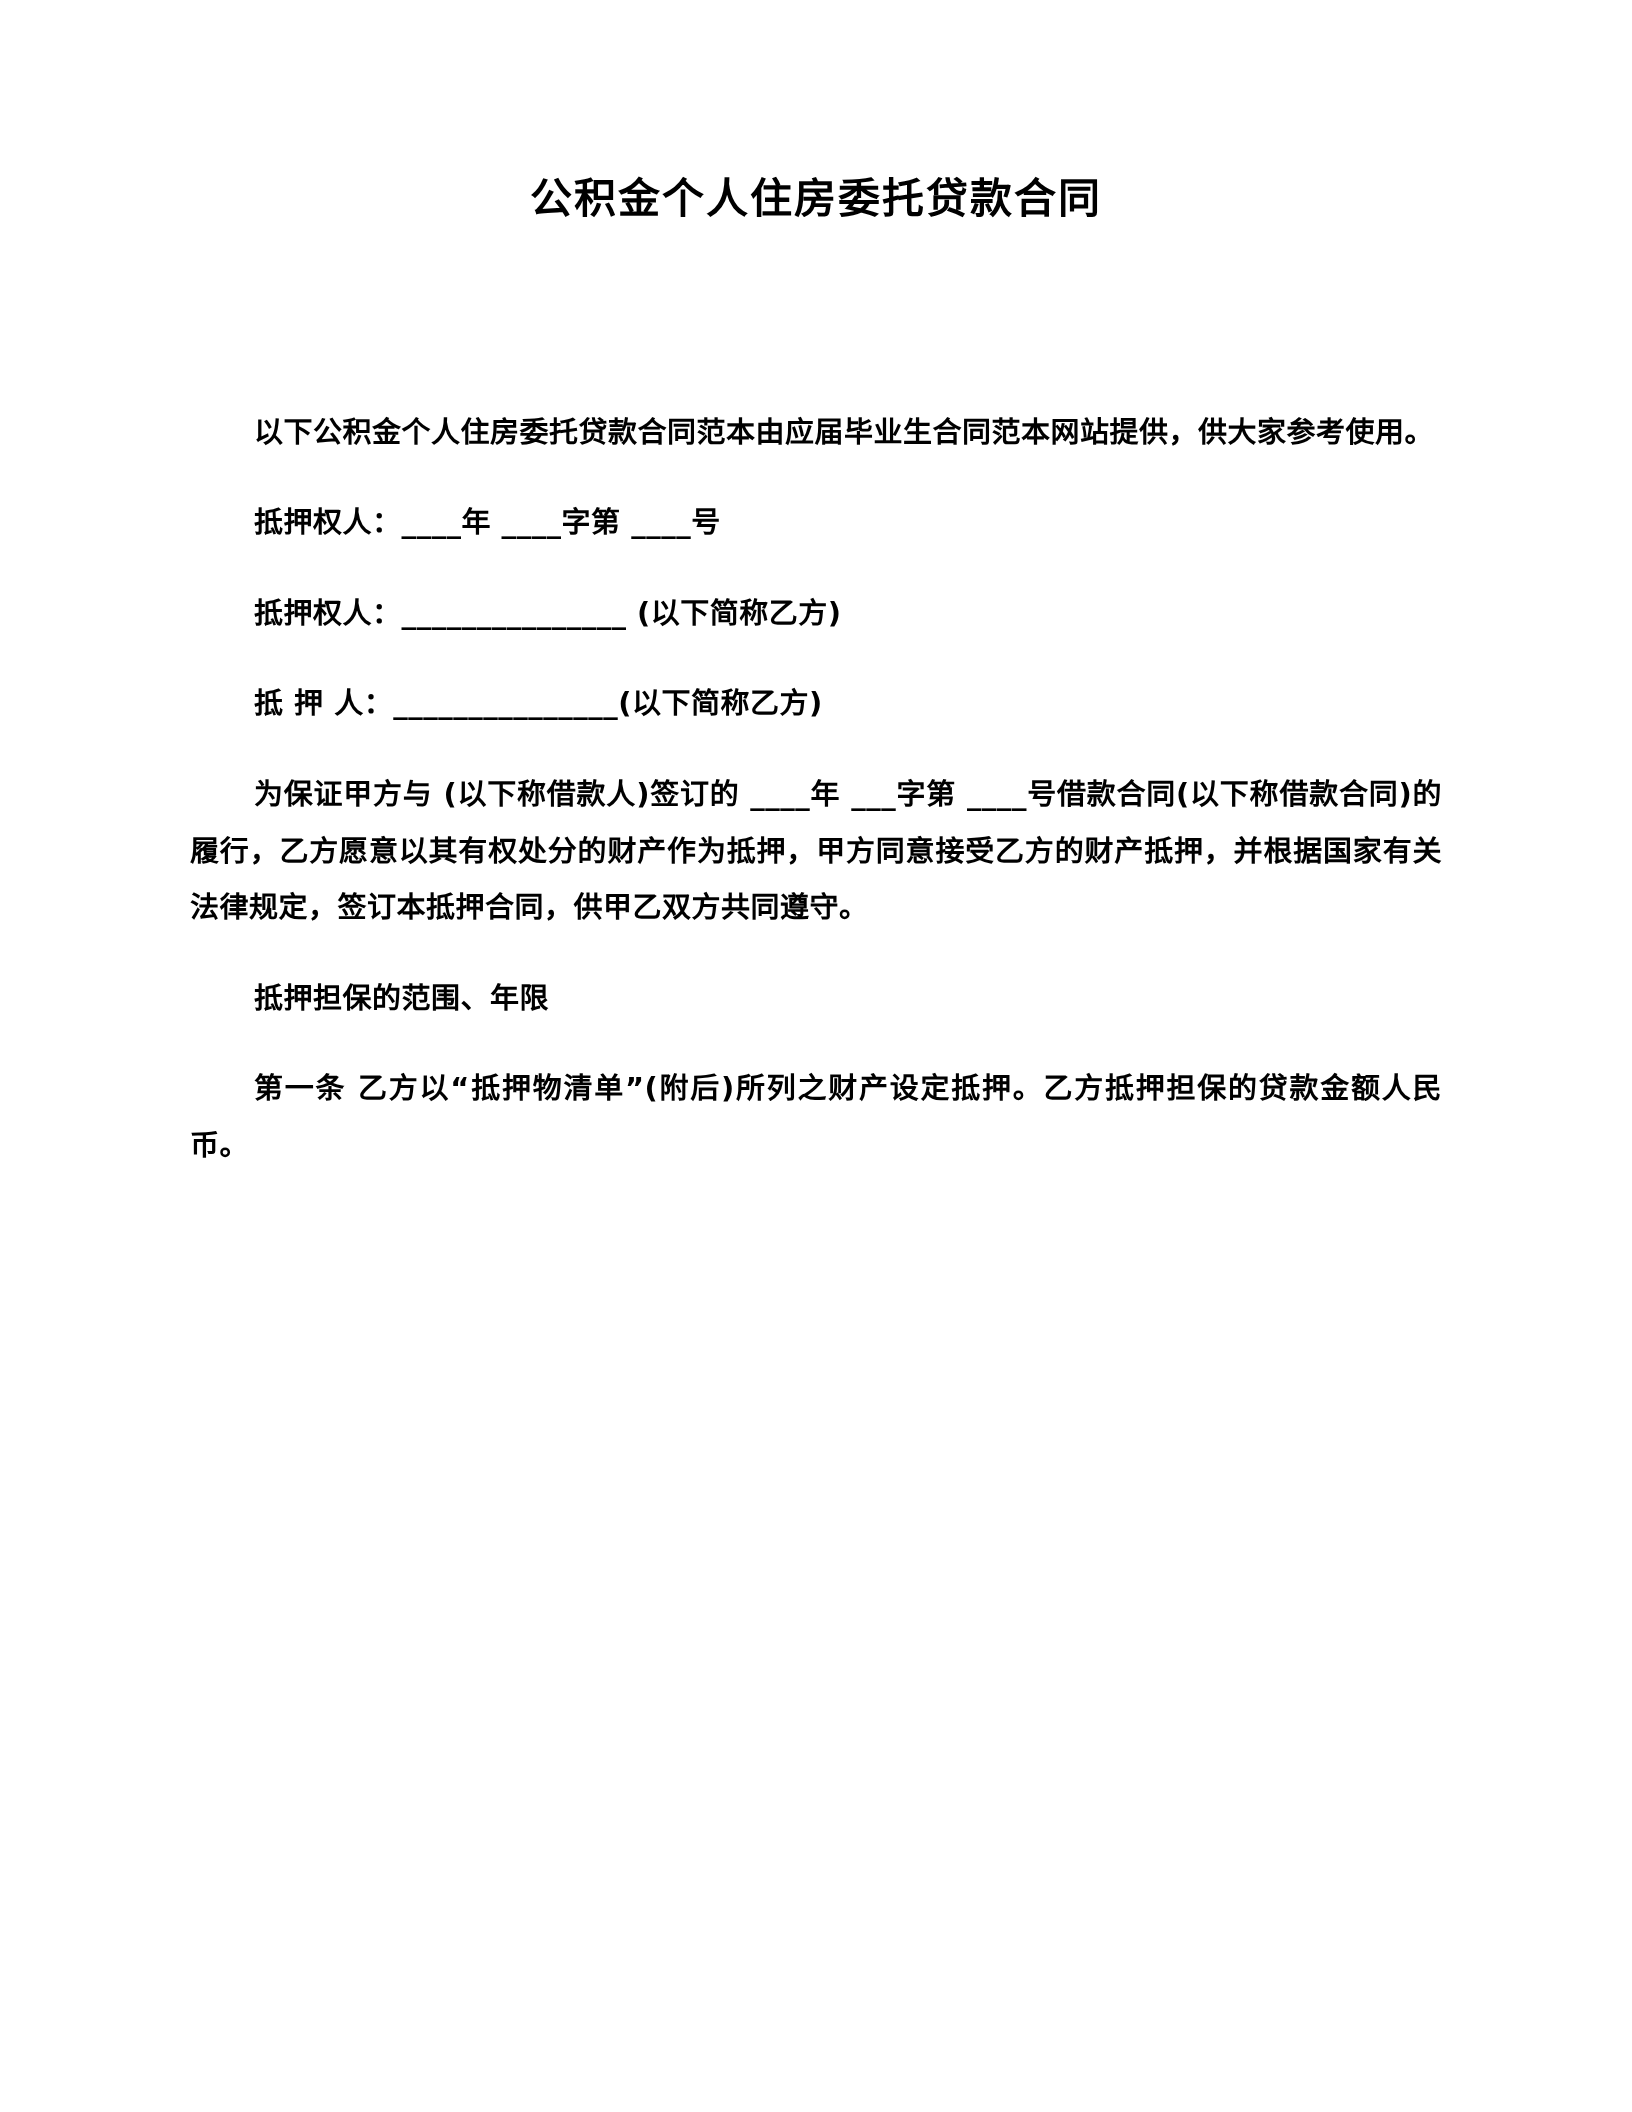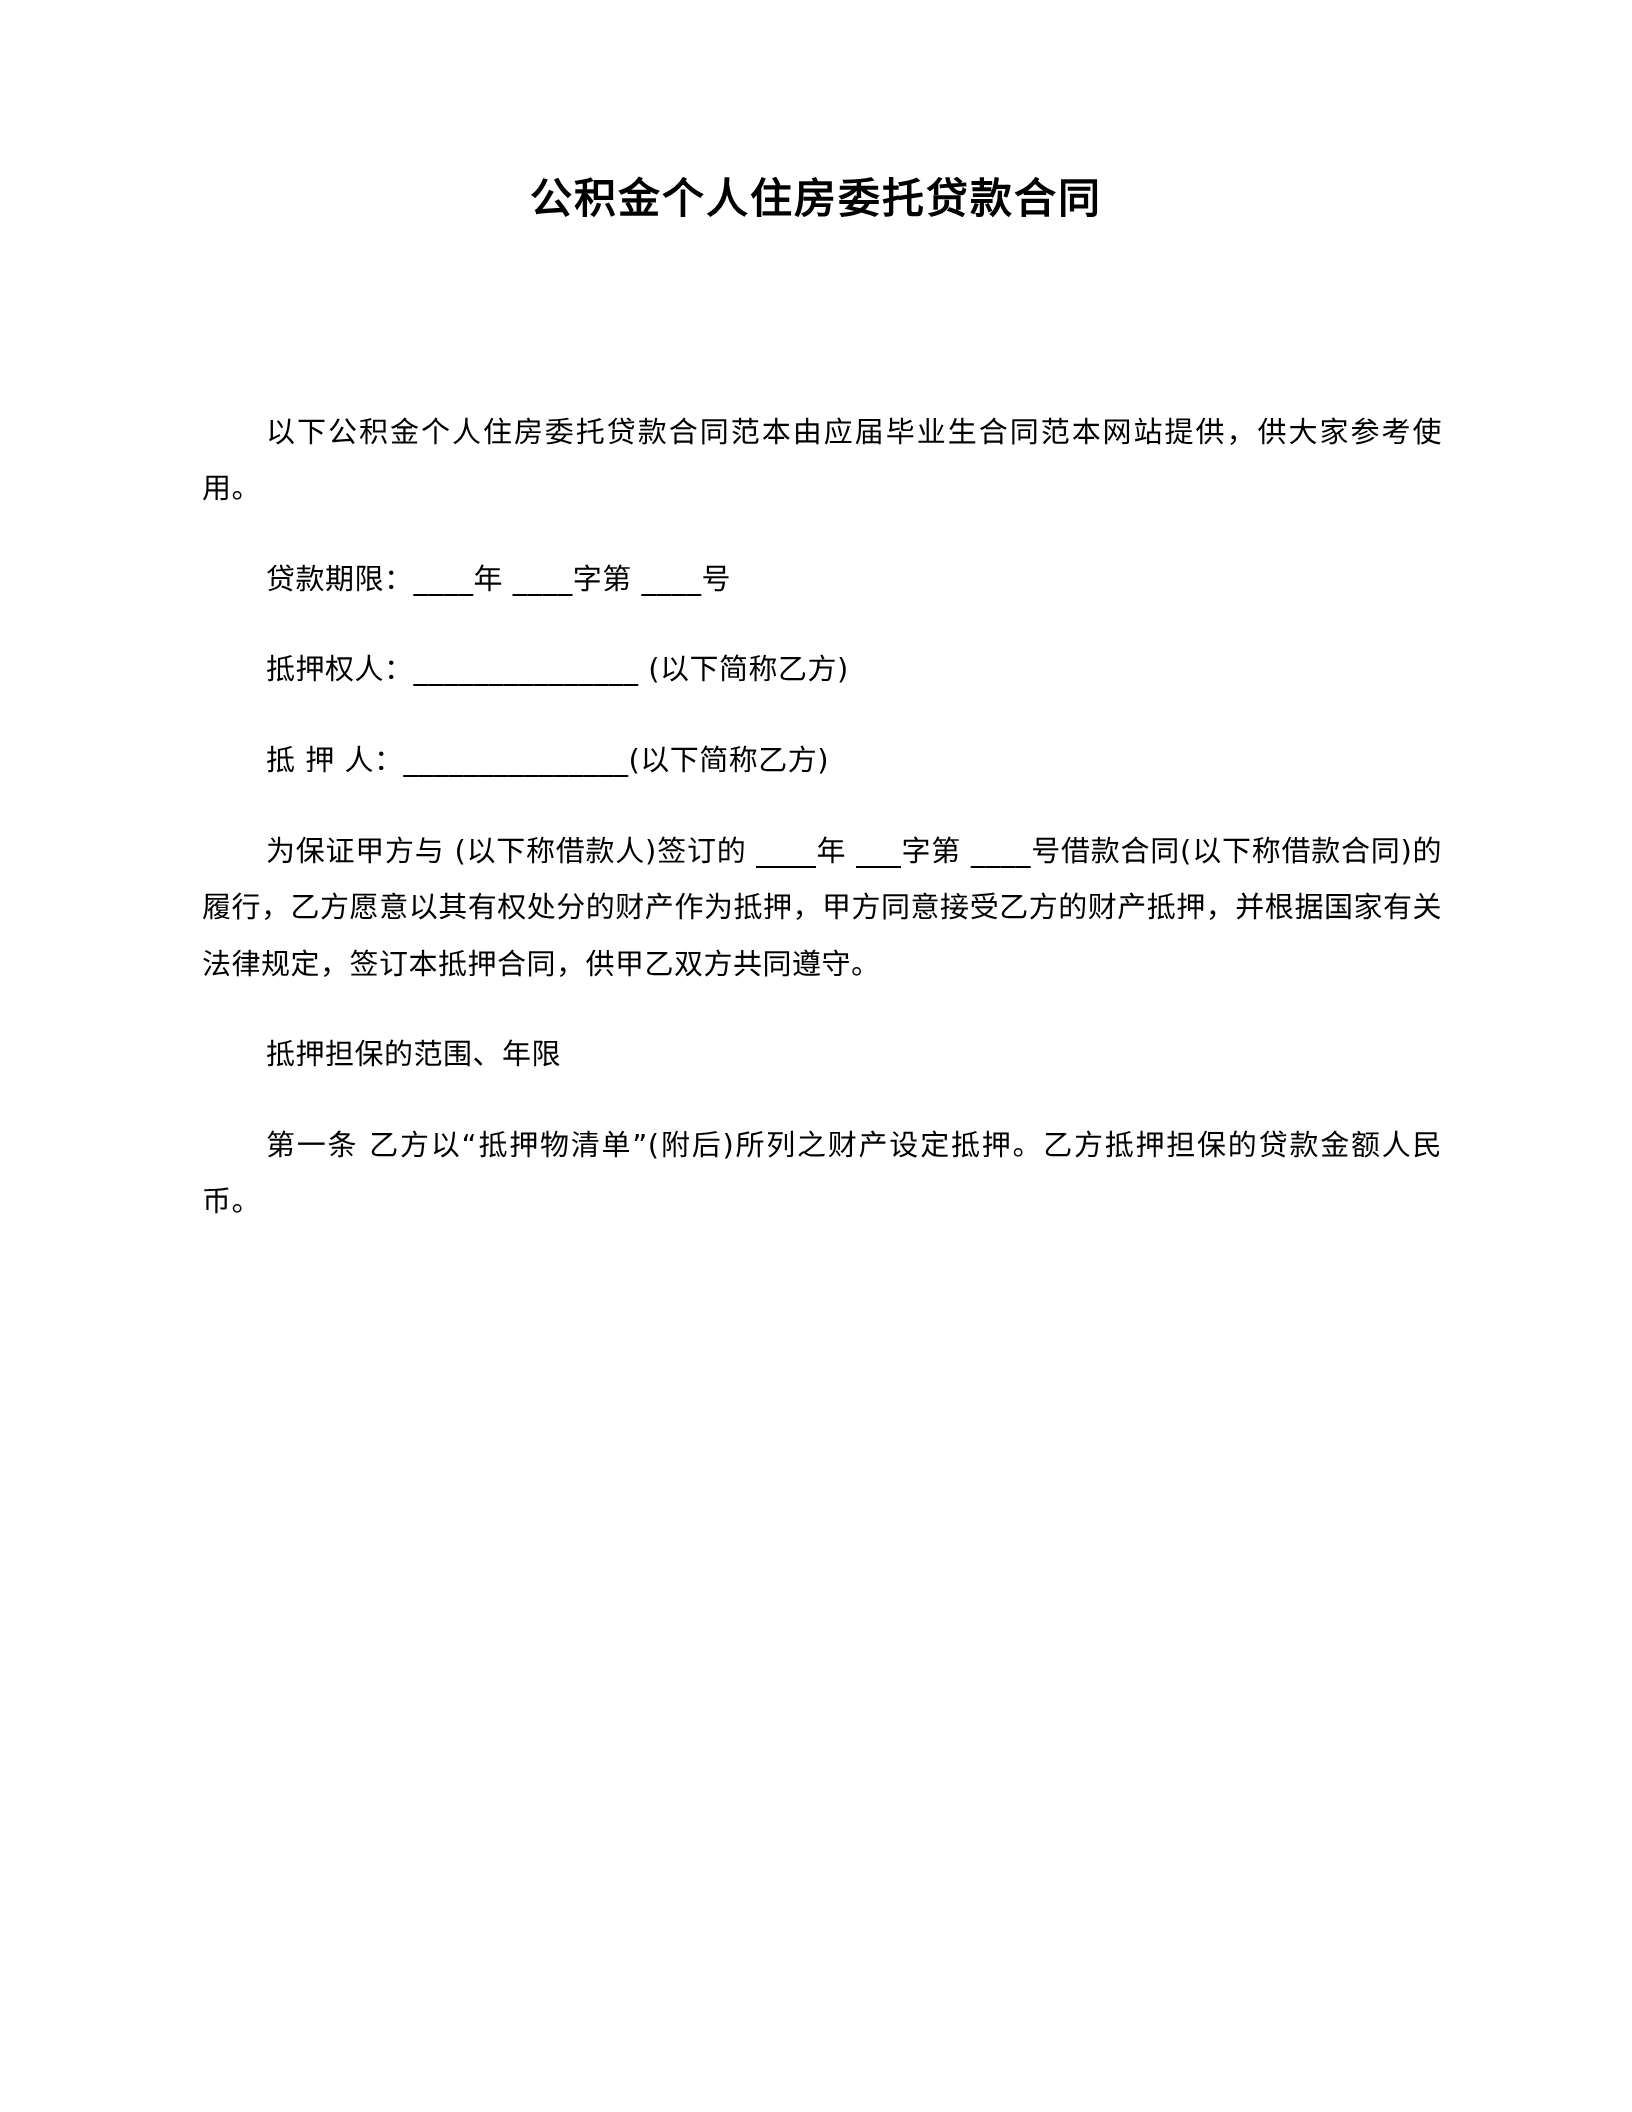--- a/index.html
+++ b/index.html
@@ -28,23 +28,23 @@
     text-align: center;
     letter-spacing: 2px;
     margin: 0 0 0 0;
     line-height: 1.4;
   }
   .spacer-after-title {
     height: 175px;
   }
   .para {
     font-size: 29px;
-    font-weight: 400;
+    font-weight: 700;
     line-height: 1.95;
-    margin: 0 0 34px 12px;
+    margin: 0 0 34px 0;
     text-align: justify;
     text-justify: inter-ideograph;
     letter-spacing: 0.5px;
     word-break: break-all;
   }
   .para.indent {
     text-indent: 64px;
   }
   .para:last-child {
     margin-bottom: 0;
@@ -56,21 +56,21 @@
 <div class="page">
 
   <h1 class="doc-title">公积金个人住房委托贷款合同</h1>
 
   <div class="spacer-after-title"></div>
 
   <div class="body-content">
 
     <p class="para indent">以下公积金个人住房委托贷款合同范本由应届毕业生合同范本网站提供，供大家参考使用。</p>
 
-    <p class="para indent">贷款期限：____年 ____字第 ____号</p>
+    <p class="para indent">抵押权人：____年 ____字第 ____号</p>
 
     <p class="para indent">抵押权人：_______________ (以下简称乙方)</p>
 
     <p class="para indent">抵 押 人：_______________(以下简称乙方)</p>
 
     <p class="para indent">为保证甲方与 (以下称借款人)签订的 ____年 ___字第 ____号借款合同(以下称借款合同)的履行，乙方愿意以其有权处分的财产作为抵押，甲方同意接受乙方的财产抵押，并根据国家有关法律规定，签订本抵押合同，供甲乙双方共同遵守。</p>
 
     <p class="para indent">抵押担保的范围、年限</p>
 
     <p class="para indent">第一条 乙方以“抵押物清单”(附后)所列之财产设定抵押。乙方抵押担保的贷款金额人民币。</p>

